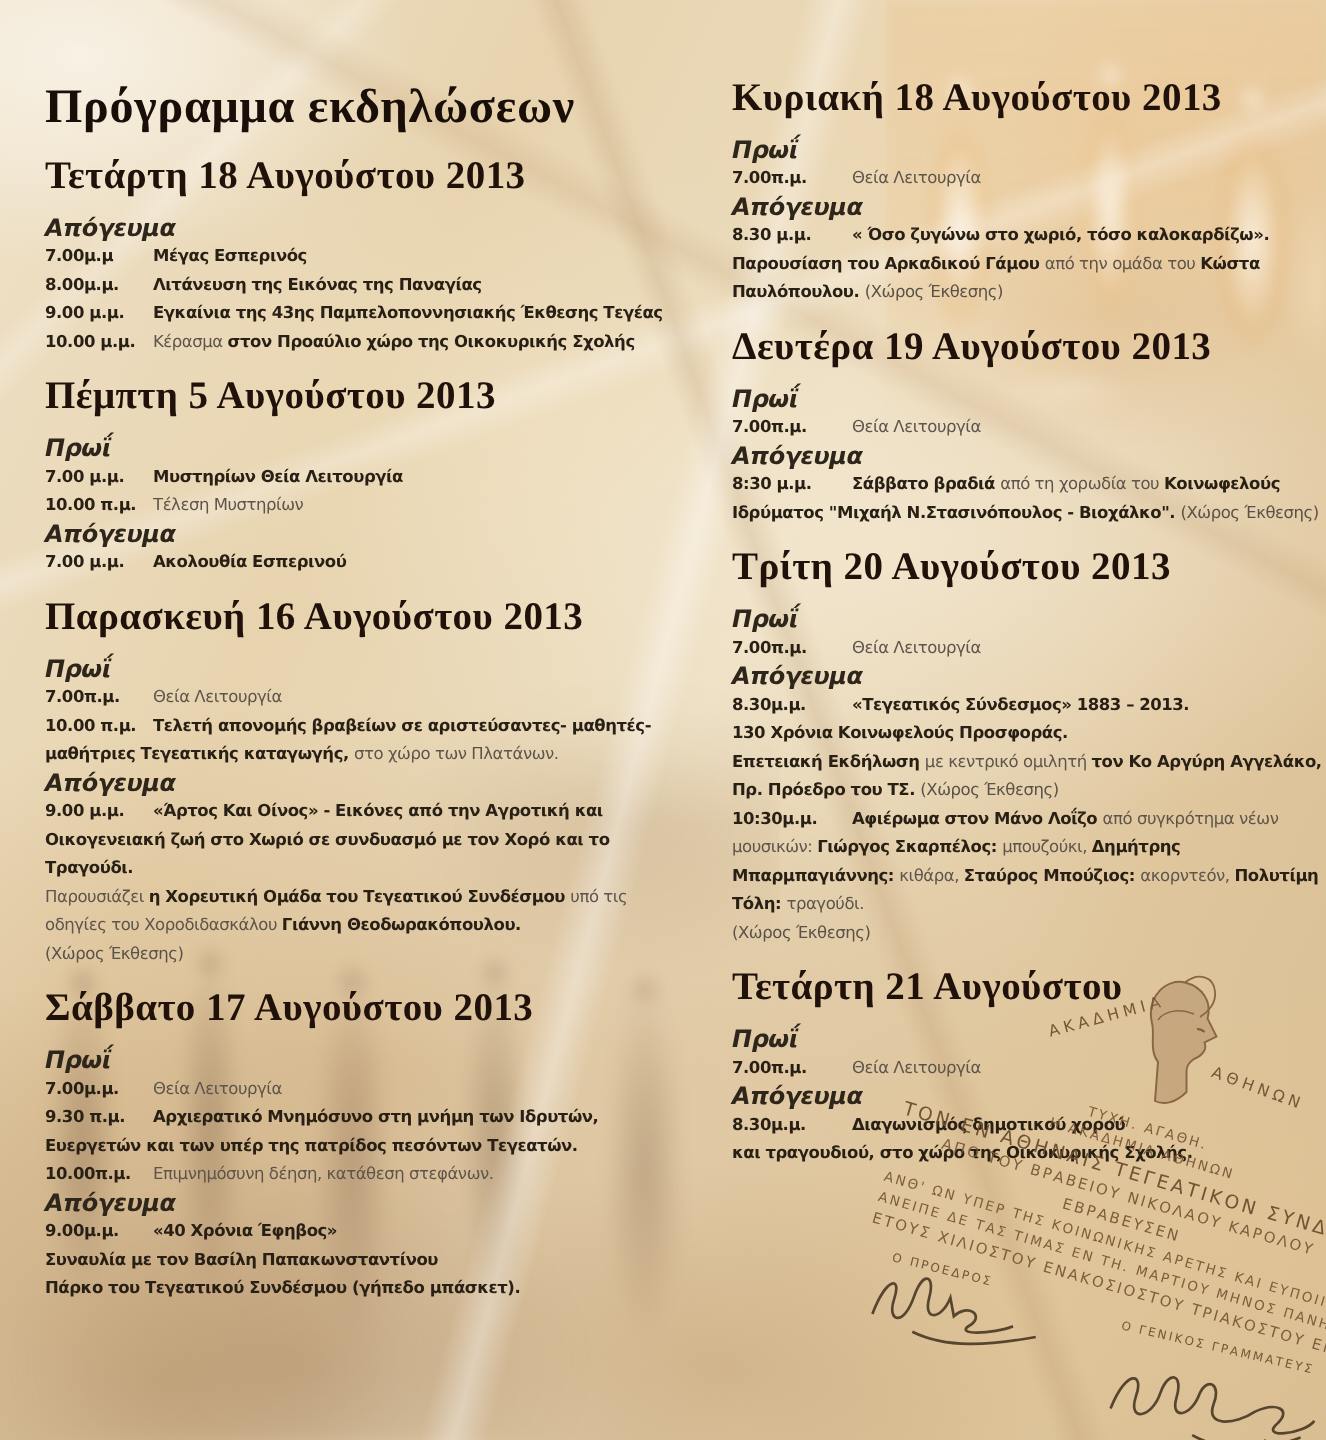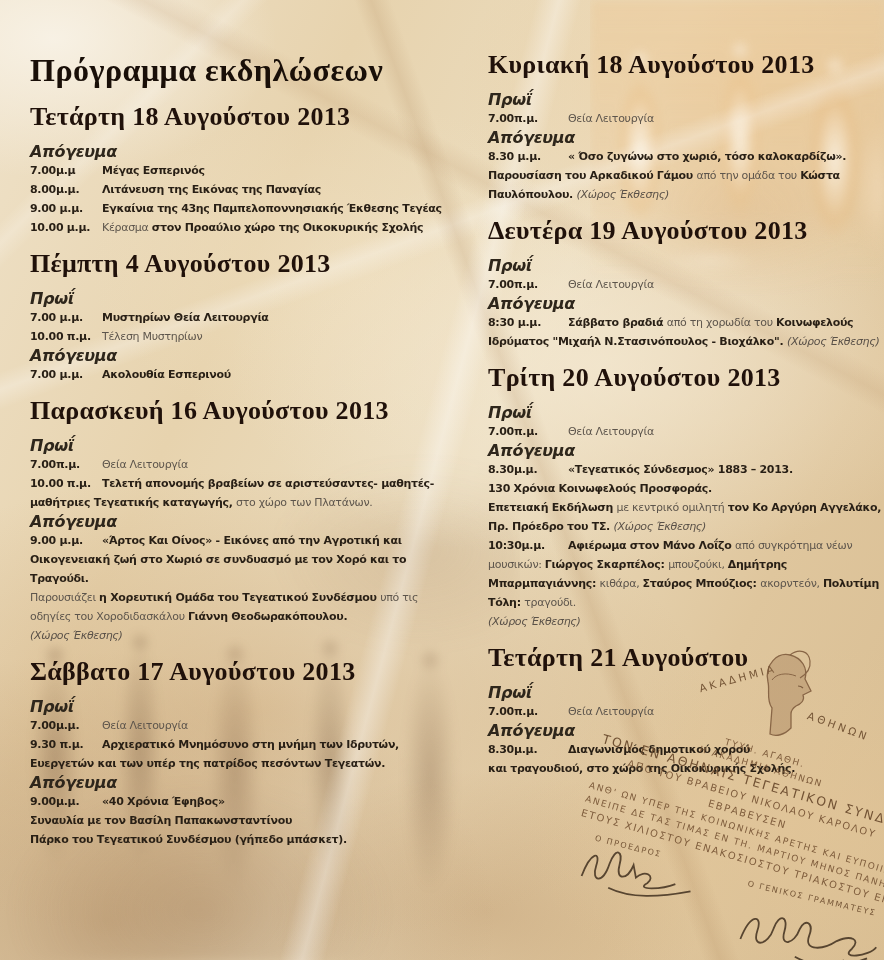--- a/index.html
+++ b/index.html
@@ -72,21 +72,21 @@
     font-size:26px;line-height:30px;color:#20110a;margin:12px 0 10px 0;letter-spacing:.3px;
   }
   .col-right h2.heading:first-child{margin-top:0;}
   p{margin:0;font-size:11px;line-height:19px;letter-spacing:-0.3px;color:#32291f;}
   .period{font-weight:bold;font-style:italic;font-size:16px;color:#2e261b;}
   .time{font-weight:bold;display:inline-block;color:#281f15;}
   .col-left  .time{min-width:72px;}
   .col-right .time{min-width:80px;}
   .seg-b{font-weight:bold;color:#281f15;}
   .seg-r{color:#5d554c;}
-  .seg-i{font-style:italic;color:#5a5148;}
+  .seg-i{color:#5a5148;}
   
   .seal{position:absolute;left:560px;top:640px;width:324px;height:320px;color:#7d5a3c;}
   .seal-arc{position:absolute;font-size:10.5px;letter-spacing:3px;color:rgba(112,80,50,0.95);white-space:nowrap;}
   .arc-left{left:138px;top:32px;transform:rotate(-15deg);}
   .arc-right{left:246px;top:80px;transform:rotate(20deg);}
   .athena{position:absolute;left:192px;top:6px;width:62px;height:96px;opacity:.85;}
   .seal-lines{position:absolute;left:30px;top:104px;width:320px;transform:rotate(16deg);transform-origin:50% 50%;}
   .sl{white-space:nowrap;text-align:center;font-size:9px;line-height:14px;letter-spacing:1.6px;color:rgba(118,84,52,0.92);}
   .sl-big{font-size:12.5px;line-height:19px;letter-spacing:2.2px;color:rgba(108,76,46,0.95);}
   .sl-med{font-size:10px;line-height:16px;}
@@ -107,38 +107,39 @@
 
   <div class="col col-left">
     <h1 class="page-title">Πρόγραμμα εκδηλώσεων</h1>
     <div>
         <h2 class="heading">Τετάρτη 18 Αυγούστου 2013</h2>
         <p class="period">Απόγευμα</p>
         <p class="event"><span class="time">7.00μ.μ</span><span class="seg-b">Μέγας Εσπερινός</span></p>
         <p class="event"><span class="time">8.00μ.μ.</span><span class="seg-b">Λιτάνευση της Εικόνας της Παναγίας</span></p>
         <p class="event"><span class="time">9.00 μ.μ.</span><span class="seg-b">Εγκαίνια της 43ης Παμπελοποννησιακής Έκθεσης Τεγέας</span></p>
         <p class="event"><span class="time">10.00 μ.μ.</span><span class="seg-r">Κέρασμα </span><span class="seg-b">στον Προαύλιο χώρο της Οικοκυρικής Σχολής</span></p>
-        <h2 class="heading">Πέμπτη 4 Αυγούστου 2013</h2>
+        <h2 class="heading">Πέμπτη 5 Αυγούστου 2013</h2>
         <p class="period">Πρωΐ</p>
         <p class="event"><span class="time">7.00 μ.μ.</span><span class="seg-b">Μυστηρίων Θεία Λειτουργία</span></p>
         <p class="event"><span class="time">10.00 π.μ.</span><span class="seg-r">Τέλεση Μυστηρίων</span></p>
         <p class="period">Απόγευμα</p>
         <p class="event"><span class="time">7.00 μ.μ.</span><span class="seg-b">Ακολουθία Εσπερινού</span></p>
         <h2 class="heading">Παρασκευή 16 Αυγούστου 2013</h2>
         <p class="period">Πρωΐ</p>
         <p class="event"><span class="time">7.00π.μ.</span><span class="seg-r">Θεία Λειτουργία</span></p>
         <p class="event"><span class="time">10.00 π.μ.</span><span class="seg-b">Τελετή απονομής βραβείων σε αριστεύσαντες- μαθητές- μαθήτριες Τεγεατικής καταγωγής, </span><span class="seg-r">στο χώρο των Πλατάνων.</span></p>
         <p class="period">Απόγευμα</p>
         <p class="event"><span class="time">9.00 μ.μ.</span><span class="seg-b">«Άρτος Και Οίνος»  - Εικόνες από την Αγροτική και Οικογενειακή ζωή στο Χωριό σε συνδυασμό με τον Χορό και το Τραγούδι.</span></p>
         <p class="cont"><span class="seg-r">Παρουσιάζει </span><span class="seg-b">η Χορευτική Ομάδα του Τεγεατικού Συνδέσμου </span><span class="seg-r">υπό τις οδηγίες του Χοροδιδασκάλου </span><span class="seg-b">Γιάννη Θεοδωρακόπουλου.</span></p>
         <p class="cont"><span class="seg-i">(Χώρος Έκθεσης)</span></p>
         <h2 class="heading">Σάββατο 17 Αυγούστου 2013</h2>
         <p class="period">Πρωΐ</p>
         <p class="event"><span class="time">7.00μ.μ.</span><span class="seg-r">Θεία Λειτουργία</span></p>
         <p class="event"><span class="time">9.30 π.μ.</span><span class="seg-b">Αρχιερατικό Μνημόσυνο στη μνήμη των Ιδρυτών, Ευεργετών και των υπέρ της πατρίδος πεσόντων Τεγεατών.</span></p>
+        <p class="event"><span class="time">10.00π.μ.</span><span class="seg-r">Επιμνημόσυνη δέηση, κατάθεση στεφάνων.</span></p>
         <p class="period">Απόγευμα</p>
         <p class="event"><span class="time">9.00μ.μ.</span><span class="seg-b">«40 Χρόνια Έφηβος»</span></p>
         <p class="cont"><span class="seg-b">Συναυλία με τον Βασίλη Παπακωνσταντίνου</span></p>
         <p class="cont"><span class="seg-b">Πάρκο του Τεγεατικού Συνδέσμου (γήπεδο μπάσκετ). </span></p>
       </div>
   </div>
 
   <div class="col col-right">
     <div>
         <h2 class="heading">Κυριακή  18 Αυγούστου 2013</h2>

